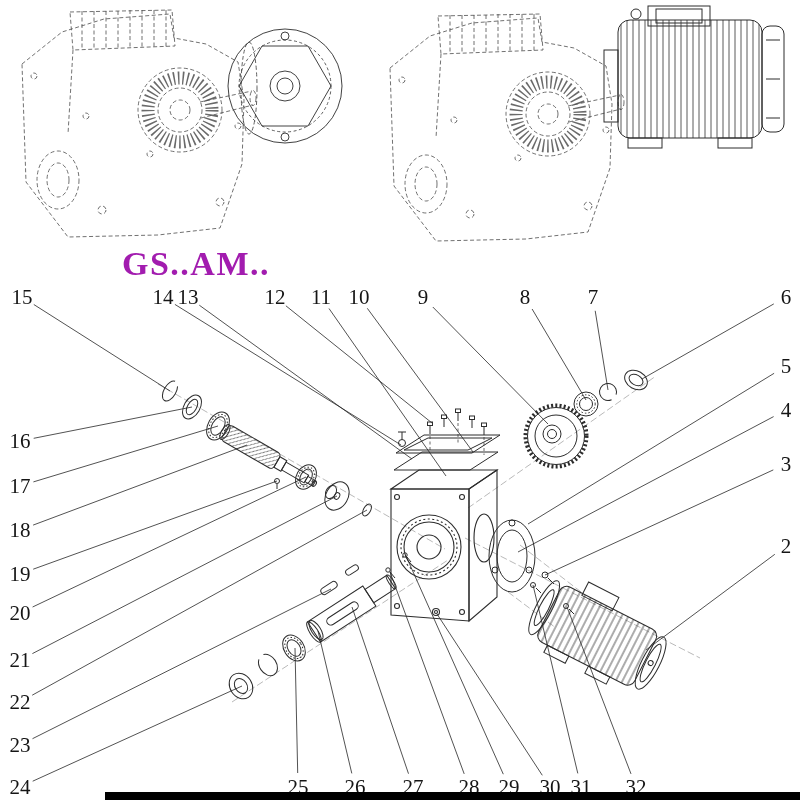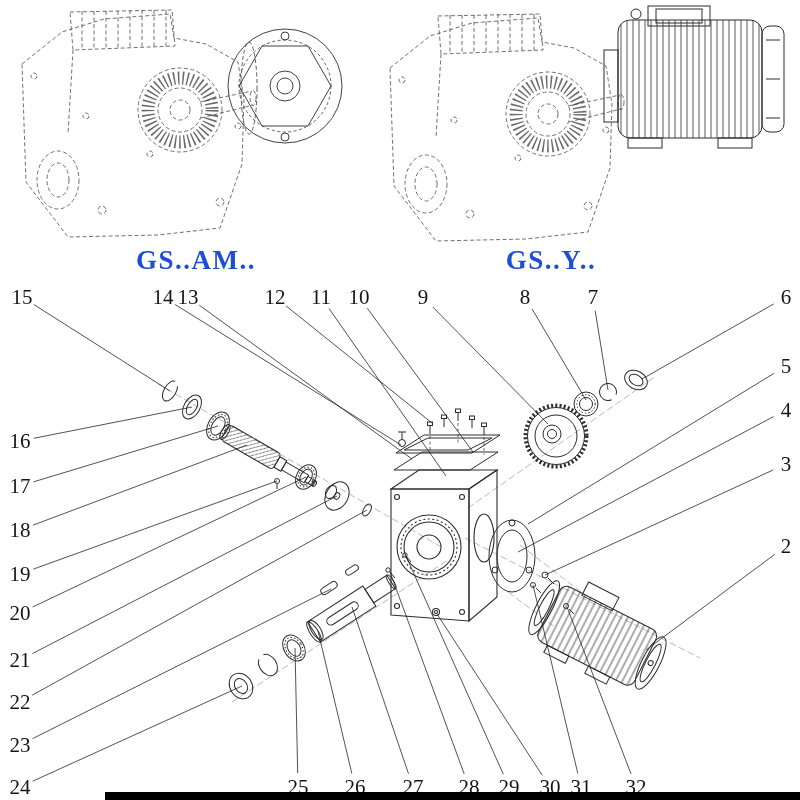--- a/index.html
+++ b/index.html
@@ -1,19 +1,19 @@
 <!DOCTYPE html>
 <html><head>
 <meta charset="utf-8">
 <style>
   * { margin:0; padding:0; box-sizing:border-box; }
   html,body { width:800px; height:800px; background:#ffffff; font-family:"Liberation Serif", serif; }
   .screen { position:relative; width:800px; height:800px; background:#ffffff; overflow:hidden; }
   .canvas { position:absolute; left:0; top:0; }
-  .variant-label { position:absolute; font-weight:bold; font-size:27px; letter-spacing:1.5px; color:#1d4ed8; text-align:center; }
+  .variant-label { position:absolute; font-weight:bold; font-size:34px; letter-spacing:1.5px; color:#a21caf; text-align:center; }
   #label-am { left:88px;  top:245px; width:216px; }
   #label-y  { left:451px; top:245px; width:200px; }
   .bottom-bar { position:absolute; left:105px; top:792px; width:695px; height:8px; background:#000; }
   svg .ln { stroke:#2d2d2d; fill:none; }
   svg text.callout { font-family:"Liberation Serif", serif; font-size:21px; fill:#151515;
                      text-anchor:middle; dominant-baseline:central; }
   #callout-layer line { stroke:#262626; stroke-width:0.8; }
 </style>
 </head>
 <body>
@@ -345,16 +345,15 @@
           <text x="550" y="787" class="callout">30</text>
           <line x1="577.8" y1="773.4" x2="533" y2="585"></line>
           <text x="581" y="787" class="callout">31</text>
           <line x1="631.0" y1="773.9" x2="567" y2="607"></line>
           <text x="636" y="787" class="callout">32</text>
         </g>
     </g>
   </svg>
 
   <div class="variant-label" id="label-am">GS..AM..</div>
-  <div class="variant-label" id="label-y">GS..Y..</div>
 
   <div class="bottom-bar"></div>
 </div>
 
 </body></html>

